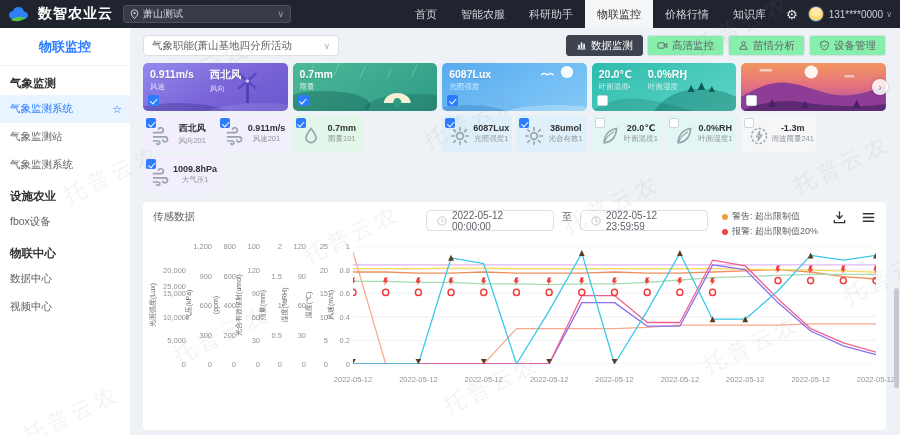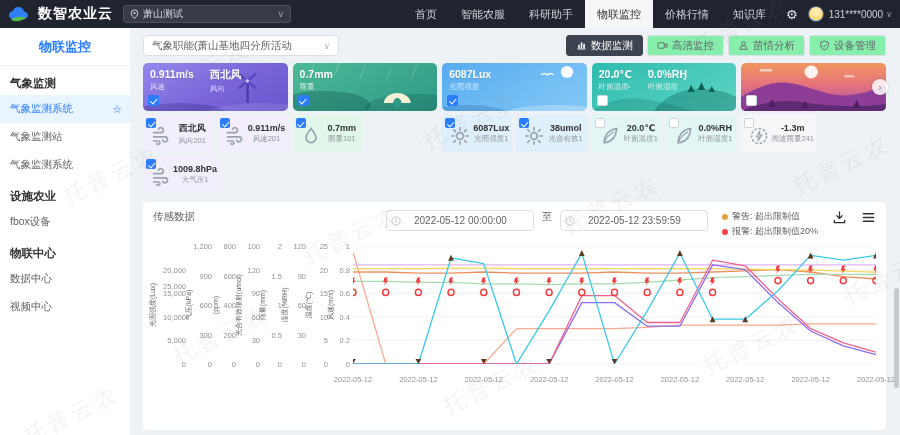--- a/index.html
+++ b/index.html
@@ -68,21 +68,21 @@
   .chip .cv2 { font-size:9px; color:#303133; font-weight:bold; white-space:nowrap; }
   .chip .cl2 { font-size:7.5px; color:#909399; margin-top:1px; white-space:nowrap; }
   .g-purple { background:#f2eefc; } .g-green { background:#e2f7ea; } .g-blue { background:#e0f0fb; }
   .g-teal { background:#e2f6f3; } .g-grey { background:#f5f6f8; }
 
   
   .panel { flex:1; background:#fff; border-radius:4px; margin-top:5px; padding:8px 10px 2px; display:flex; flex-direction:column; min-height:0; }
   .panel-head { display:flex; align-items:flex-start; gap:8px; }
   .panel-title { font-size:10.5px; color:#606266; }
   .ph-spacer { flex:1; }
-  .date-box { display:flex; align-items:center; gap:13px; width:148px; height:21px; border:1px solid #dcdfe6; border-radius:4px; padding:0 4px; font-size:10px; color:#606266; background:#fff; cursor:text; }
+  .date-box { display:flex; align-items:center; gap:5px; width:128px; height:21px; border:1px solid #dcdfe6; border-radius:4px; padding:0 10px; font-size:10px; color:#606266; background:#fff; cursor:text; }
   .date-box svg { width:10px; height:10px; flex:none; }
   .to-label { font-size:10px; color:#606266; }
   .legend { display:flex; flex-direction:column; gap:2px; margin-left:6px; }
   .legend-row { display:flex; align-items:center; gap:4px; font-size:9px; color:#606266; white-space:nowrap; }
   .ldot { width:6px; height:6px; border-radius:50%; flex:none; }
   .hicon { width:15px; height:15px; cursor:pointer; color:#303133; margin-left:6px; }
 
   .chart-body { flex:1; display:flex; margin-top:8px; min-height:0; }
   .axes { display:flex; height:118px; flex:none; }
   .axis-col { position:relative; height:100%; }

